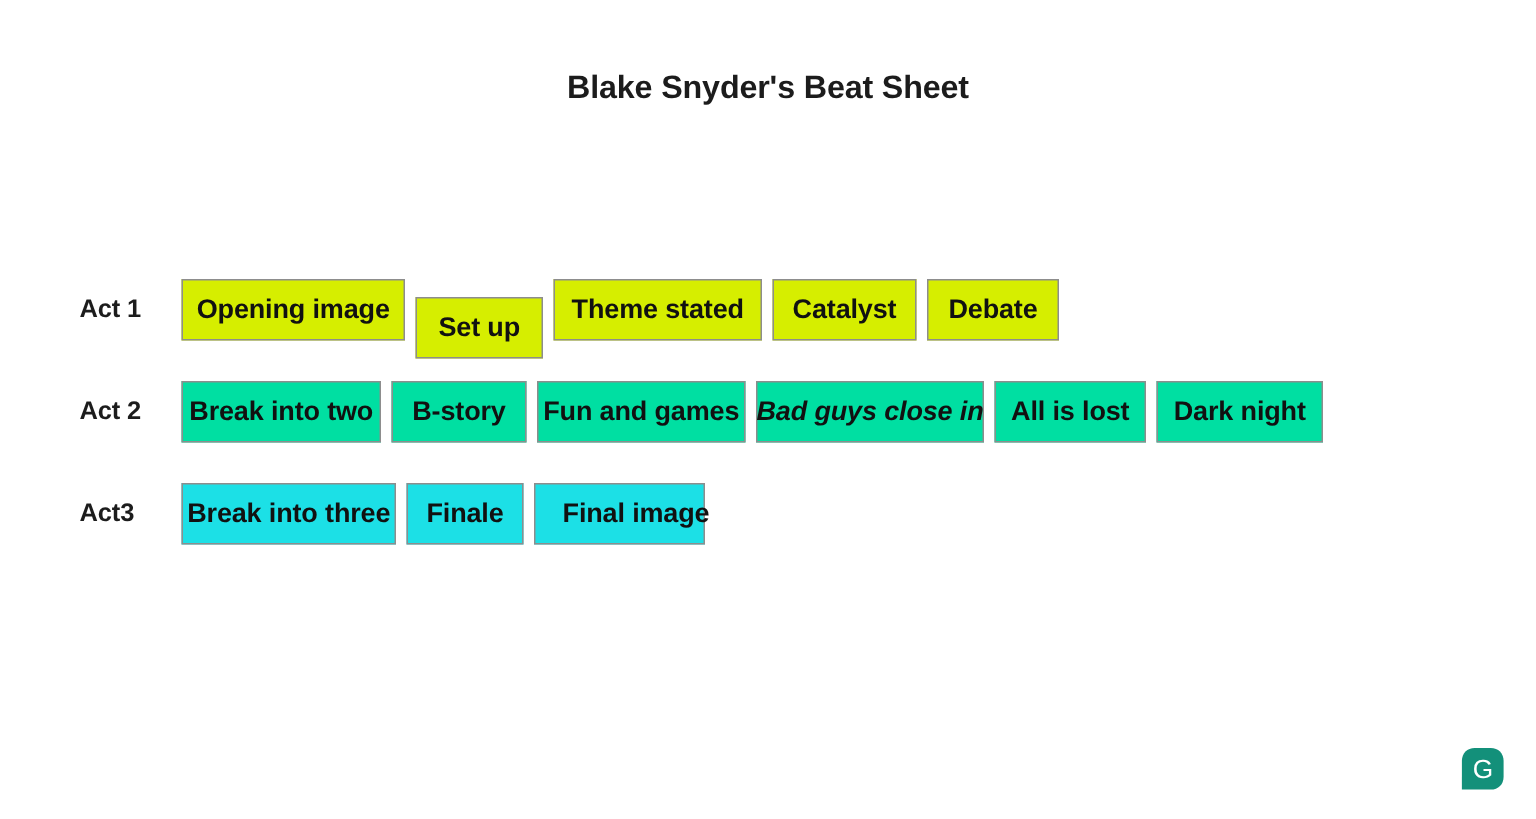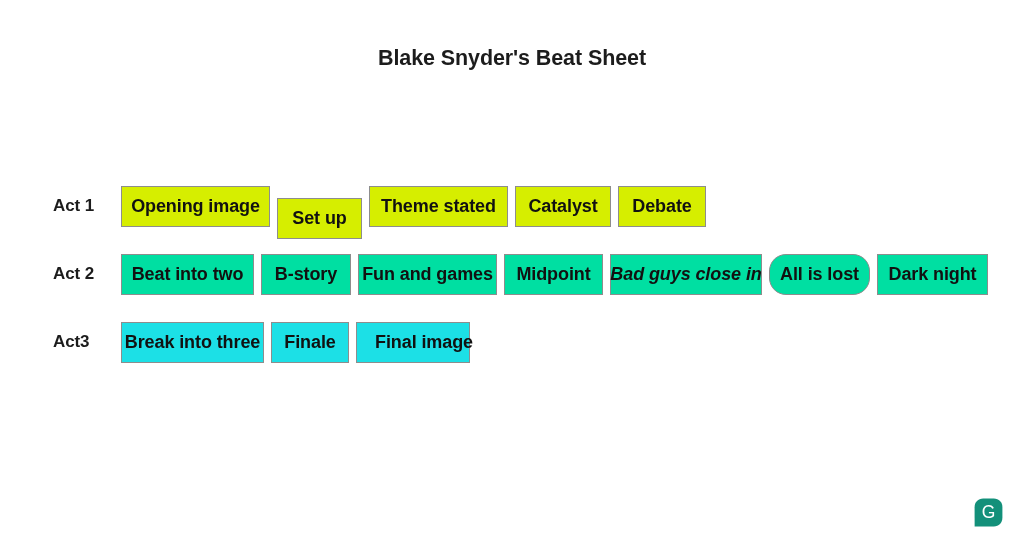--- a/index.html
+++ b/index.html
@@ -123,26 +123,25 @@
           <div class="beat" style="background: rgb(214, 238, 0); border-color: rgb(141, 141, 141); width: 149px;">Opening image</div>
           <div class="beat" style="background: rgb(214, 238, 0); border-color: rgb(141, 141, 141); width: 85px; margin-top: 25px;">Set up</div>
           <div class="beat" style="background: rgb(214, 238, 0); border-color: rgb(141, 141, 141); width: 139px;">Theme stated</div>
           <div class="beat" style="background: rgb(214, 238, 0); border-color: rgb(141, 141, 141); width: 96px;">Catalyst</div>
           <div class="beat" style="background: rgb(214, 238, 0); border-color: rgb(141, 141, 141); width: 88px;">Debate</div>
         </div>
       </div>
       <div class="act-row" id="act-row-2">
         <div class="act-label">Act 2</div>
         <div class="beats">
-          <div class="beat" style="background: rgb(0, 223, 162); border-color: rgb(141, 141, 141); width: 133px;">Beat into two</div>
+          <div class="beat" style="background: rgb(0, 223, 162); border-color: rgb(141, 141, 141); width: 133px;">Break into two</div>
           <div class="beat" style="background: rgb(0, 223, 162); border-color: rgb(141, 141, 141); width: 90px;">B-story</div>
           <div class="beat" style="background: rgb(0, 223, 162); border-color: rgb(141, 141, 141); width: 139px;">Fun and games</div>
-          <div class="beat" style="background: rgb(0, 223, 162); border-color: rgb(141, 141, 141); width: 99px;">Midpoint</div>
           <div class="beat" style="background: rgb(0, 223, 162); border-color: rgb(141, 141, 141); width: 152px; font-style: italic;">Bad guys close in</div>
-          <div class="beat" style="background: rgb(0, 223, 162); border-color: rgb(141, 141, 141); width: 101px; border-radius: 17px;">All is lost</div>
+          <div class="beat" style="background: rgb(0, 223, 162); border-color: rgb(141, 141, 141); width: 101px;">All is lost</div>
           <div class="beat" style="background: rgb(0, 223, 162); border-color: rgb(141, 141, 141); width: 111px;">Dark night</div>
         </div>
       </div>
       <div class="act-row" id="act-row-3">
         <div class="act-label">Act3</div>
         <div class="beats">
           <div class="beat" style="background: rgb(28, 224, 230); border-color: rgb(141, 141, 141); width: 143px;">Break into three</div>
           <div class="beat" style="background: rgb(28, 224, 230); border-color: rgb(141, 141, 141); width: 78px;">Finale</div>
           <div class="beat" style="background: rgb(28, 224, 230); border-color: rgb(141, 141, 141); width: 114px; padding-left: 36px;">Final image</div>
         </div>

